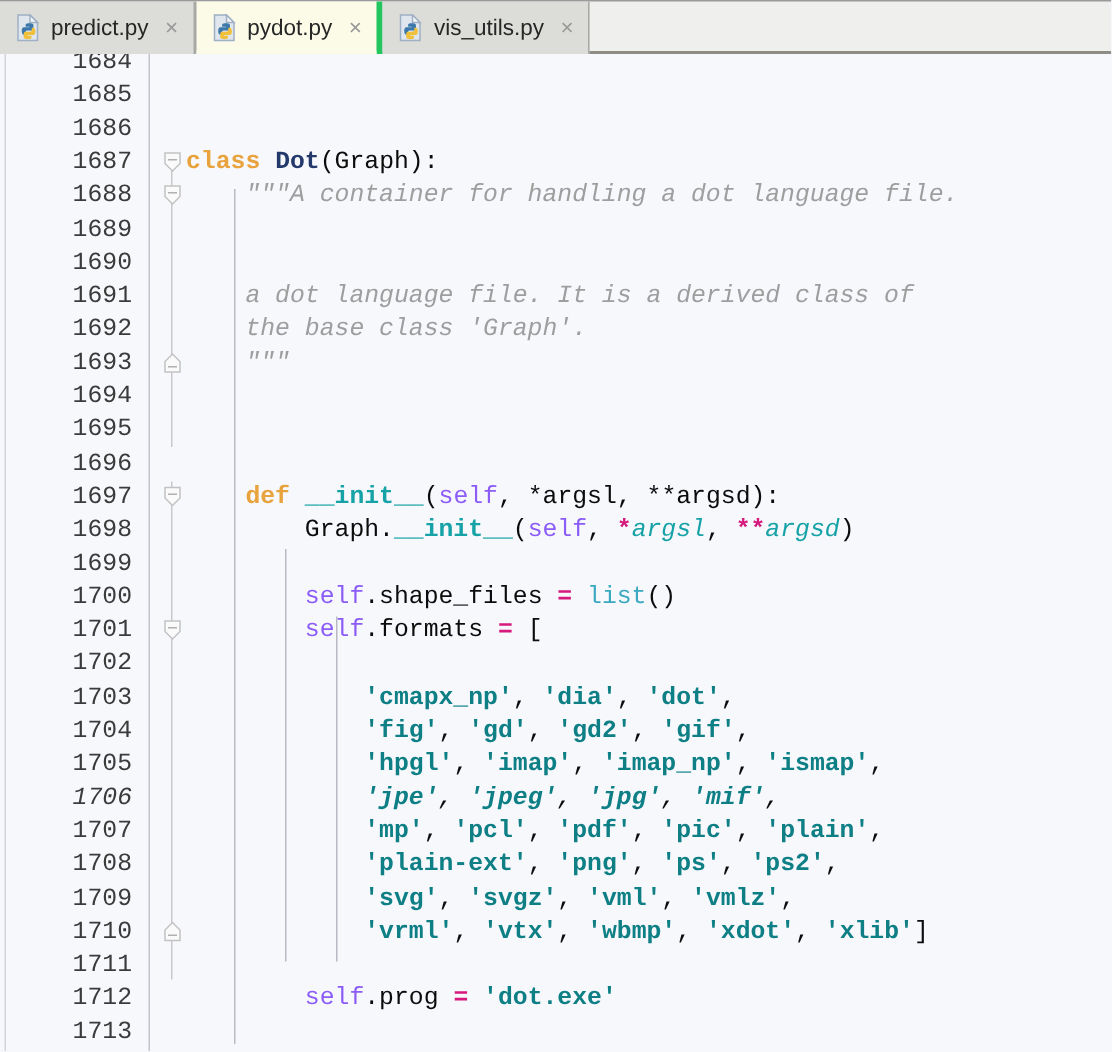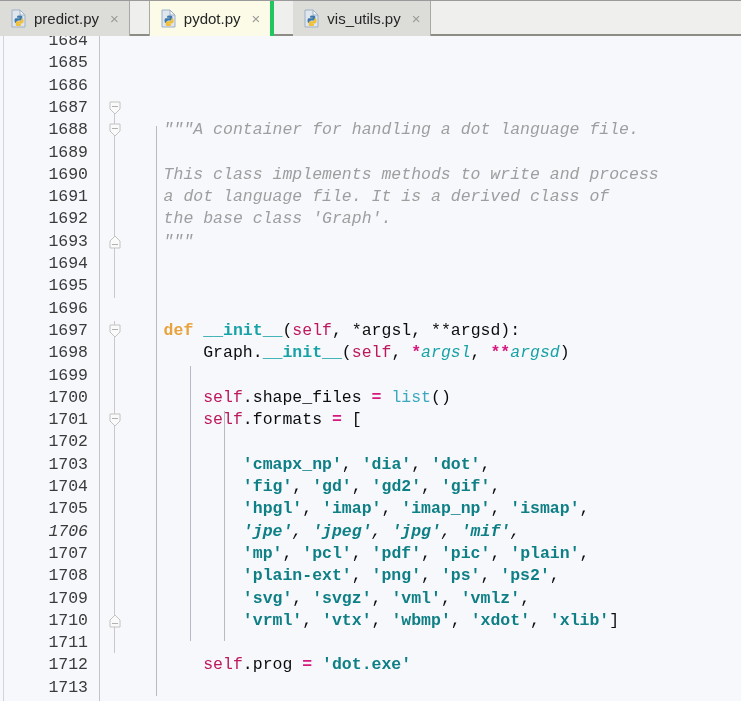--- a/index.html
+++ b/index.html
@@ -20,21 +20,20 @@
   
   #tabbar {
     position: absolute; top: 0; left: 0;
     width: 741px; height: 36px;
     background: #efefee;
     border-top: 1px solid #9a9a9a;
     box-sizing: border-box;
     display: flex;
     align-items: flex-end;
     overflow: hidden;
-    gap: 19px;
   }
   #tabbar::after {
     content: "";
     position: absolute;
     left: 0; right: 0; bottom: 0;
     height: 2px;
     background: #8d8d86;
   }
   .tab {
     position: relative;
@@ -140,21 +139,21 @@
     color: #0c0c0c;
     white-space: pre;
   }
 
   
   .tk-kw       { color: #e8a33d; font-weight: bold; }
   .tk-cls      { color: #23386b; font-weight: bold; }
   .tk-plain    { color: #0c0c0c; }
   .tk-doc      { color: #9e9e9e; font-style: italic; }
   .tk-fn       { color: #16a2a6; font-weight: bold; }
-  .tk-self     { color: #be185d; }
+  .tk-self     { color: #8b5cf6; }
   .tk-op       { color: #d6197d; font-weight: bold; }
   .tk-builtin  { color: #3aa8c1; }
   .tk-str      { color: #0d7f85; font-weight: bold; }
   .tk-param    { color: #16a2a6; font-style: italic; }
 
   .fold-marker { position: absolute; left: 108px; width: 14px; height: 22.3px; cursor: pointer; }
 </style>
 </head>
 <body>
 
@@ -206,24 +205,24 @@
     <div class="fold-line" style="top:285px; height:332px;"></div>
 
     <div class="indent-guide" style="left:156px; top:90px;  height:570px;"></div>
     <div class="indent-guide" style="left:190px; top:330px; height:275px;"></div>
     <div class="indent-guide" style="left:224px; top:375px; height:230px;"></div>
 
     <div id="lines">
         <div class="row" style="top: -6px; text-decoration: underline;"><span class="lineno">1684</span><span class="code"></span></div>
         <div class="row" style="top: 16.3px;"><span class="lineno">1685</span><span class="code"></span></div>
         <div class="row" style="top: 38.6px;"><span class="lineno">1686</span><span class="code"></span></div>
-        <div class="row" style="top: 60.9px;"><span class="lineno">1687</span></div>
+        <div class="row" style="top: 60.9px;"><span class="lineno">1687</span><span class="code"><span class="tk-kw">class</span> <span class="tk-cls">Dot</span>(<span class="tk-plain">Graph</span>):</span></div>
         <div class="row" style="top: 83.2px;"><span class="lineno">1688</span><span class="code">    <span class="tk-doc">"""A container for handling a dot language file.</span></span></div>
         <div class="row" style="top: 105.5px; padding-left: 24px;"><span class="lineno">1689</span><span class="code"><span class="tk-doc"></span></span></div>
-        <div class="row" style="top: 127.8px;"><span class="lineno">1690</span><span class="code"><span class="tk-doc">    This class implements methods to write and process</span></span></div>
+        <div class="row" style="top: 127.8px;"><span class="lineno">1690</span></div>
         <div class="row" style="top: 150.1px;"><span class="lineno">1691</span><span class="code"><span class="tk-doc">    a dot language file. It is a derived class of</span></span></div>
         <div class="row" style="top: 172.4px;"><span class="lineno">1692</span><span class="code"><span class="tk-doc">    the base class 'Graph'.</span></span></div>
         <div class="row" style="top: 194.7px;"><span class="lineno">1693</span><span class="code"><span class="tk-doc">    """</span></span></div>
         <div class="row" style="top: 217px;"><span class="lineno">1694</span><span class="code"></span></div>
         <div class="row" style="top: 239.3px;"><span class="lineno">1695</span><span class="code"></span></div>
         <div class="row" style="top: 261.6px;"><span class="lineno">1696</span><span class="code"></span></div>
         <div class="row" style="top: 283.9px;"><span class="lineno">1697</span><span class="code">    <span class="tk-kw">def</span> <span class="tk-fn">__init__</span>(<span class="tk-self">self</span>, <span class="tk-plain">*</span><span class="tk-plain">argsl</span>, <span class="tk-plain">**</span><span class="tk-plain">argsd</span>):</span></div>
         <div class="row" style="top: 306.2px;"><span class="lineno">1698</span><span class="code">        <span class="tk-plain">Graph</span>.<span class="tk-fn">__init__</span>(<span class="tk-self">self</span>, <span class="tk-op">*</span><span class="tk-param">argsl</span>, <span class="tk-op">**</span><span class="tk-param">argsd</span>)</span></div>
         <div class="row" style="top: 328.5px;"><span class="lineno">1699</span><span class="code"></span></div>
         <div class="row" style="top: 350.8px;"><span class="lineno">1700</span><span class="code">        <span class="tk-self">self</span>.<span class="tk-plain">shape_files</span> <span class="tk-op">=</span> <span class="tk-builtin">list</span>()</span></div>

